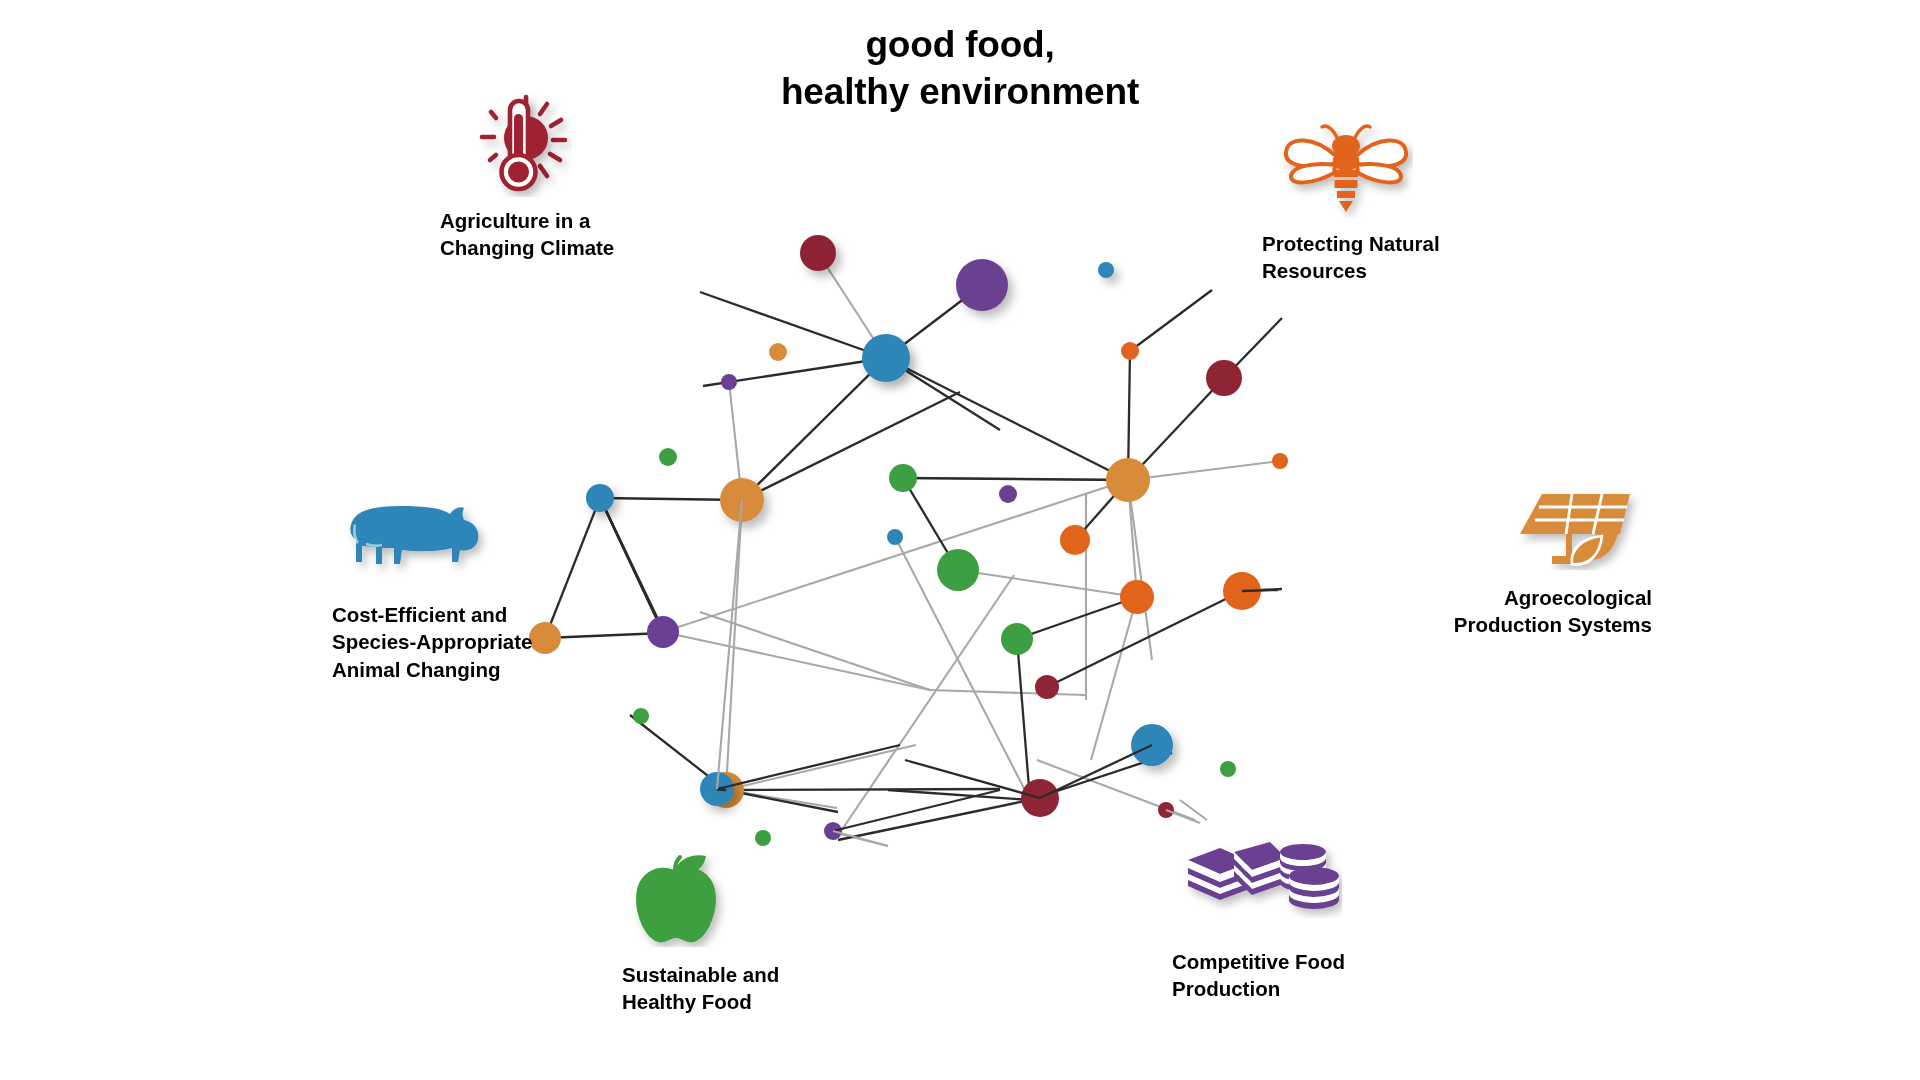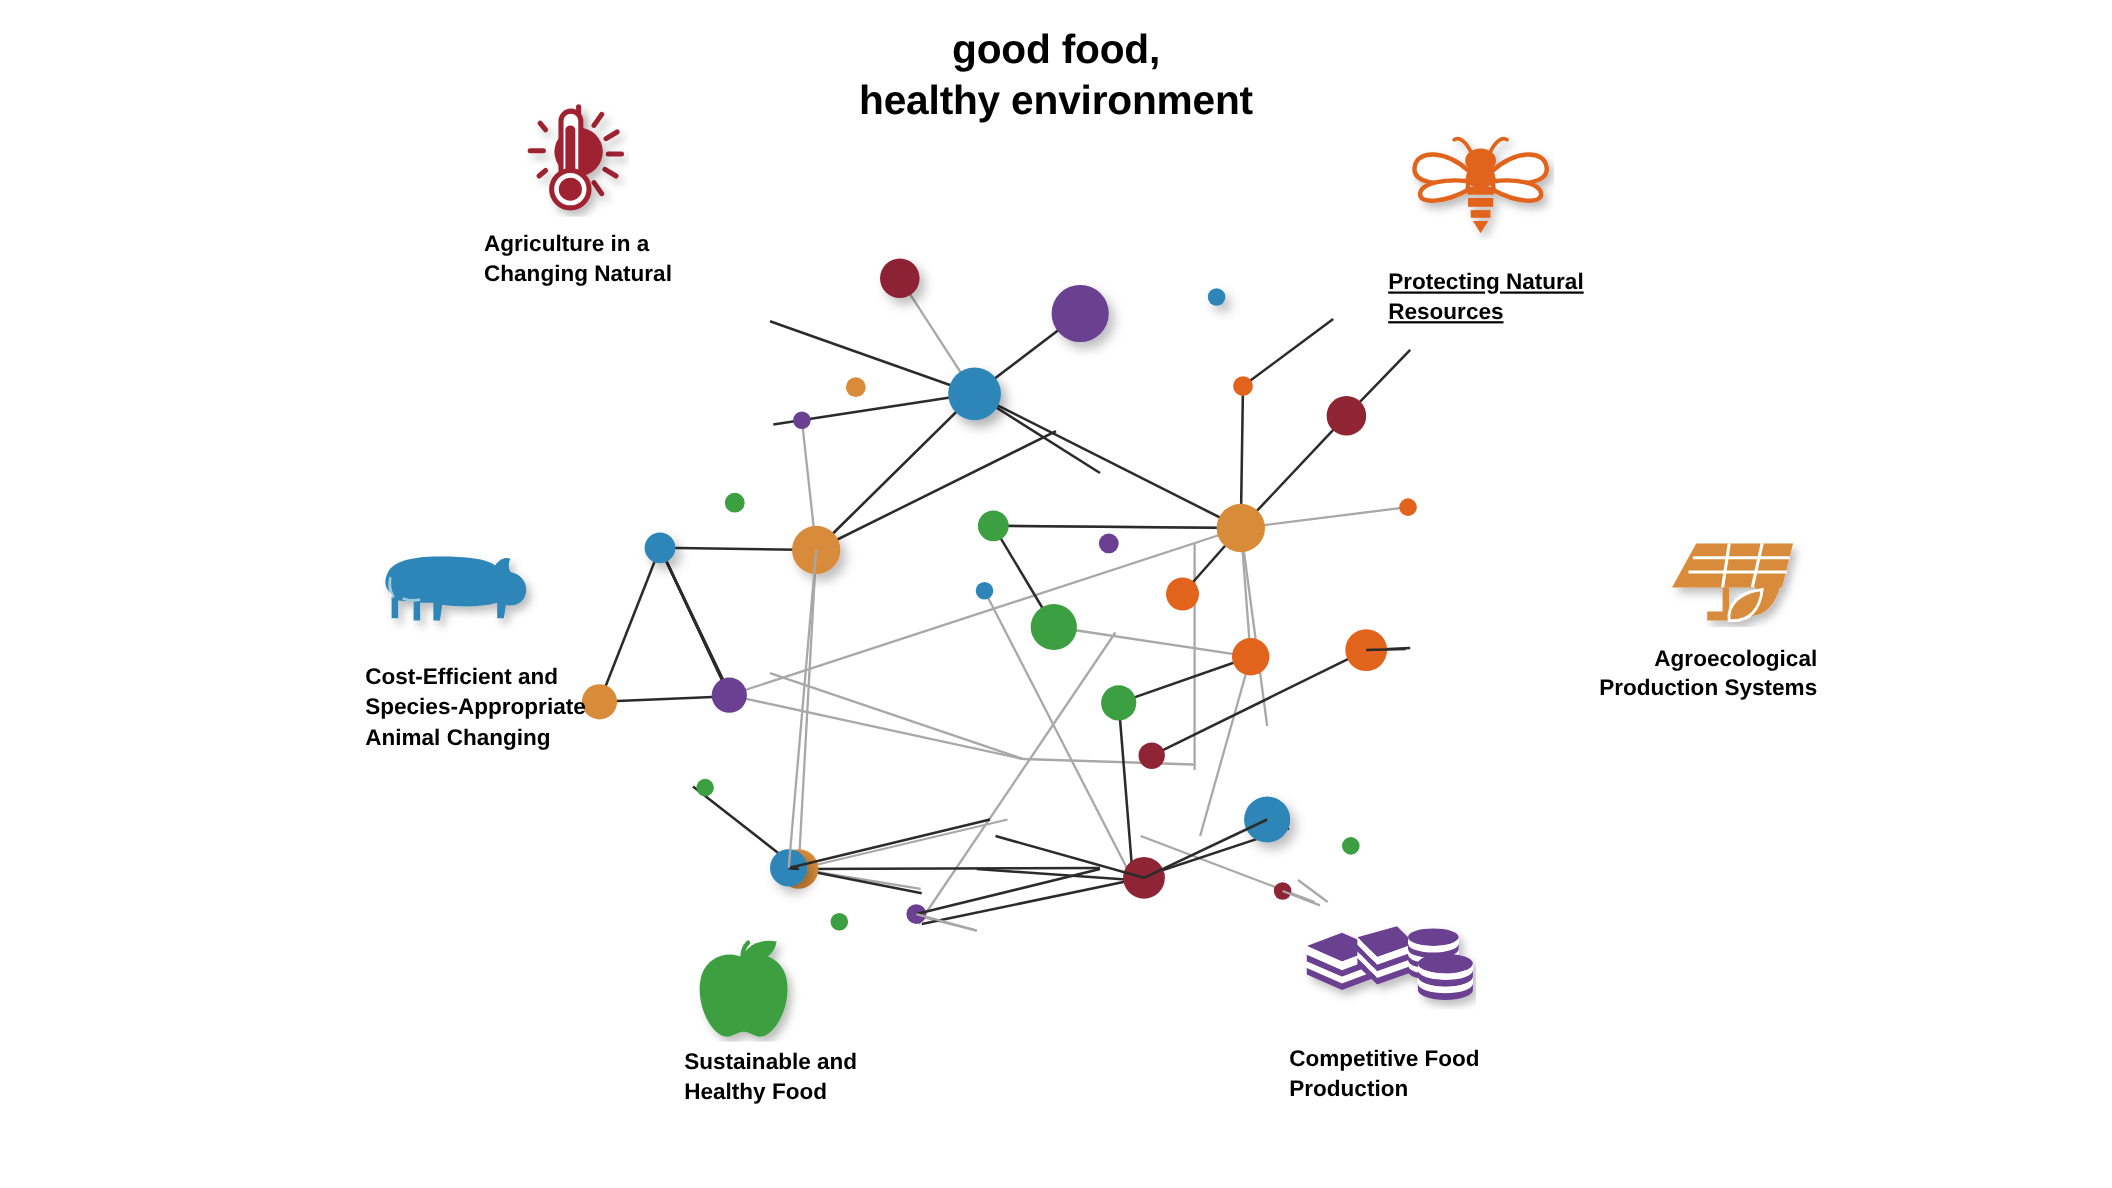--- a/index.html
+++ b/index.html
@@ -61,33 +61,33 @@
     color: #000000;
     white-space: pre-line;
   }
 
   .topic-climate   { left: 440px; top: 92px;  width: 260px; }
   .topic-climate .icon-wrap { margin-left: 22px; }
   .topic-climate .label { margin-top: 6px; }
 
   .topic-natural   { left: 1262px; top: 118px; width: 300px; }
   .topic-natural .icon-wrap { margin-left: 16px; }
-  .topic-natural .label { margin-top: 20px; text-decoration: underline; }
+  .topic-natural .label { margin-top: 8px; }
 
   .topic-husbandry { left: 332px; top: 500px; width: 270px; }
   .topic-husbandry .icon-wrap { margin-left: 10px; }
   .topic-husbandry .label { margin-top: 12px; }
 
   .topic-agroeco   { left: 1382px; top: 490px; width: 270px; text-align: right; }
   .topic-agroeco .icon-wrap { margin-left: 10px; }
   .topic-agroeco .label { margin-top: 10px; }
 
   .topic-food      { left: 622px; top: 852px; width: 280px; }
   .topic-food .icon-wrap { margin-left: 4px; }
-  .topic-food .label { }
+  .topic-food .label { margin-top: 10px; }
 
   .topic-competitive { left: 1172px; top: 838px; width: 290px; }
   .topic-competitive .icon-wrap { margin-left: 10px; }
   .topic-competitive .label { margin-top: 26px; }
 </style>
 </head>
 <body>
 
 <div id="stage">
 
@@ -241,21 +241,21 @@
 
           <path d="M48 18 a9 9 0 0 1 18 0 L66 66 a9 9 0 0 1 -18 0 Z" fill="#ffffff"></path>
           <path d="M48 18 a9 9 0 0 1 18 0 L66 62 a9 9 0 0 1 -18 0 Z" fill="none" stroke="#9e2330" stroke-width="4.6"></path>
           <rect x="52" y="22" width="9" height="46" rx="4.5" fill="#9e2330"></rect>
           <circle cx="56.5" cy="80" r="17" fill="#ffffff" stroke="#9e2330" stroke-width="4.6"></circle>
           <circle cx="56.5" cy="80" r="10.5" fill="#9e2330"></circle>
         </g>
       </svg>
     </span>
     <div class="label">Agriculture in a
-Changing Natural</div>
+Changing Climate</div>
   </div>
 
   <div class="topic topic-natural">
     <span class="icon-wrap">
       <svg width="135" height="100" viewBox="0 0 135 100" xmlns="http://www.w3.org/2000/svg">
         <defs>
           <filter id="icShadow2" x="-35%" y="-35%" width="180%" height="180%">
             <feDropShadow dx="4" dy="5" stdDeviation="4" flood-color="#000" flood-opacity="0.26"></feDropShadow>
           </filter>
         </defs>

